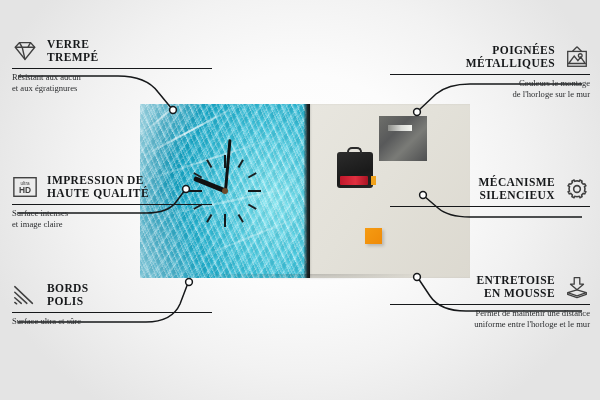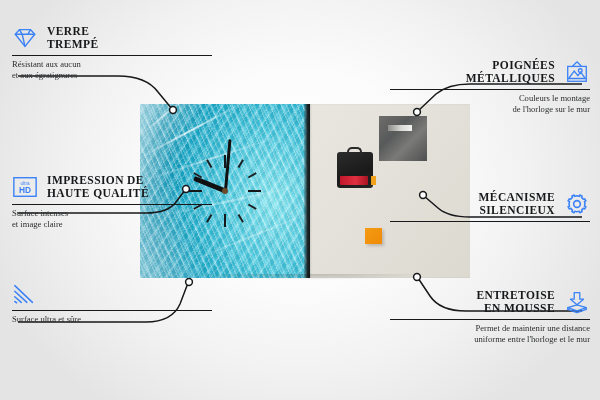--- a/index.html
+++ b/index.html
@@ -95,36 +95,36 @@
   .tick.major i { height:13px; }
   .tick.minor i { height:9px; background:#1b1f21; }
   .hand { position:absolute; left:50%; top:50%; transform-origin:50% 100%; background:#111; border-radius:2px; }
   #hand-hour { width:5px; height:34px; margin-left:-2.5px; margin-top:-34px; }
   #hand-min  { width:3px; height:52px; margin-left:-1.5px; margin-top:-52px; }
   #hand-cap  { position:absolute; left:50%; top:50%; width:6px; height:6px; margin:-3px 0 0 -3px; border-radius:50%; background:#6b4a2a; }
 
   
   .feature { position:absolute; width:200px; }
   .feature.left  { left:12px;  text-align:left; }
-  .feature.right { right:10px; text-align:right;margin-top:15px; }
+  .feature.right { right:10px; text-align:right; }
   .f-head { display:flex; align-items:center; gap:9px; }
   .feature.right .f-head { justify-content:flex-end; }
   .f-title {
     font-family:"Liberation Serif", serif;
     font-weight:bold; font-size:11.5px; line-height:13px;
     letter-spacing:.4px; color:#16181a; text-transform:uppercase;
     white-space:pre-line;
   }
   .f-rule { height:1.4px; background:#16181a; margin-top:4px; }
   .f-desc {
     font-family:"Liberation Serif", serif;
     font-size:8.6px; line-height:10.4px; color:#2b2d2f;
     margin-top:3px; white-space:pre-line;
   }
-  .f-icon { width:26px; height:24px; flex:0 0 26px; color:#3b82f6; }
+  .f-icon { width:26px; height:24px; flex:0 0 26px; color:#404040; }
   .f-icon svg { display:block; width:100%; height:100%; }
 
   #connectors { position:absolute; left:0; top:0; width:600px; height:400px; pointer-events:none; }
 </style>
 </head>
 <body>
 
 <div id="product">
 
   <div id="clock-panel">
@@ -206,21 +206,21 @@
   <g fill="#ffffff" stroke="#16181a" stroke-width="1.5">
     <circle cx="173" cy="110" r="3.4"></circle>
     <circle cx="186" cy="189" r="3.4"></circle>
     <circle cx="189" cy="282" r="3.4"></circle>
     <circle cx="417" cy="112" r="3.4"></circle>
     <circle cx="423" cy="195" r="3.4"></circle>
     <circle cx="417" cy="277" r="3.4"></circle>
   </g>
 </svg>
 
-<div class="feature left" style="top:25px;">
+<div class="feature left" style="top:38px;">
   <div class="f-head">
     <span class="f-icon">
       <svg viewBox="0 0 28 24">
           <g fill="none" stroke="currentColor" stroke-width="1.5">
         <path d="M3.5,8 L8,3 L20,3 L24.5,8 L14,21 Z"></path>
         <path d="M3.5,8 L24.5,8 M8,3 L11,8 L14,21 M20,3 L17,8"></path>
       </g>
         </svg>
     </span>
     <span class="f-title">VERRE
@@ -253,20 +253,22 @@
     <span class="f-icon">
       <svg viewBox="0 0 28 24">
           <g stroke="currentColor" stroke-width="1.6" stroke-linecap="round">
         <path d="M3,3 L22,21"></path>
             <path d="M3,9 L16,21"></path>
             <path d="M3,15 L10,21"></path>
             <path d="M3,20 L5,21.5"></path>
       </g>
         </svg>
     </span>
+    <span class="f-title">BORDS
+POLIS</span>
   </div>
   <div class="f-rule"></div>
   <div class="f-desc">Surface ultra et sûre</div>
 </div>
 
 <div class="feature right" style="top:44px;">
   <div class="f-head">
     <span class="f-title">POIGNÉES
 MÉTALLIQUES</span>
     <span class="f-icon">

